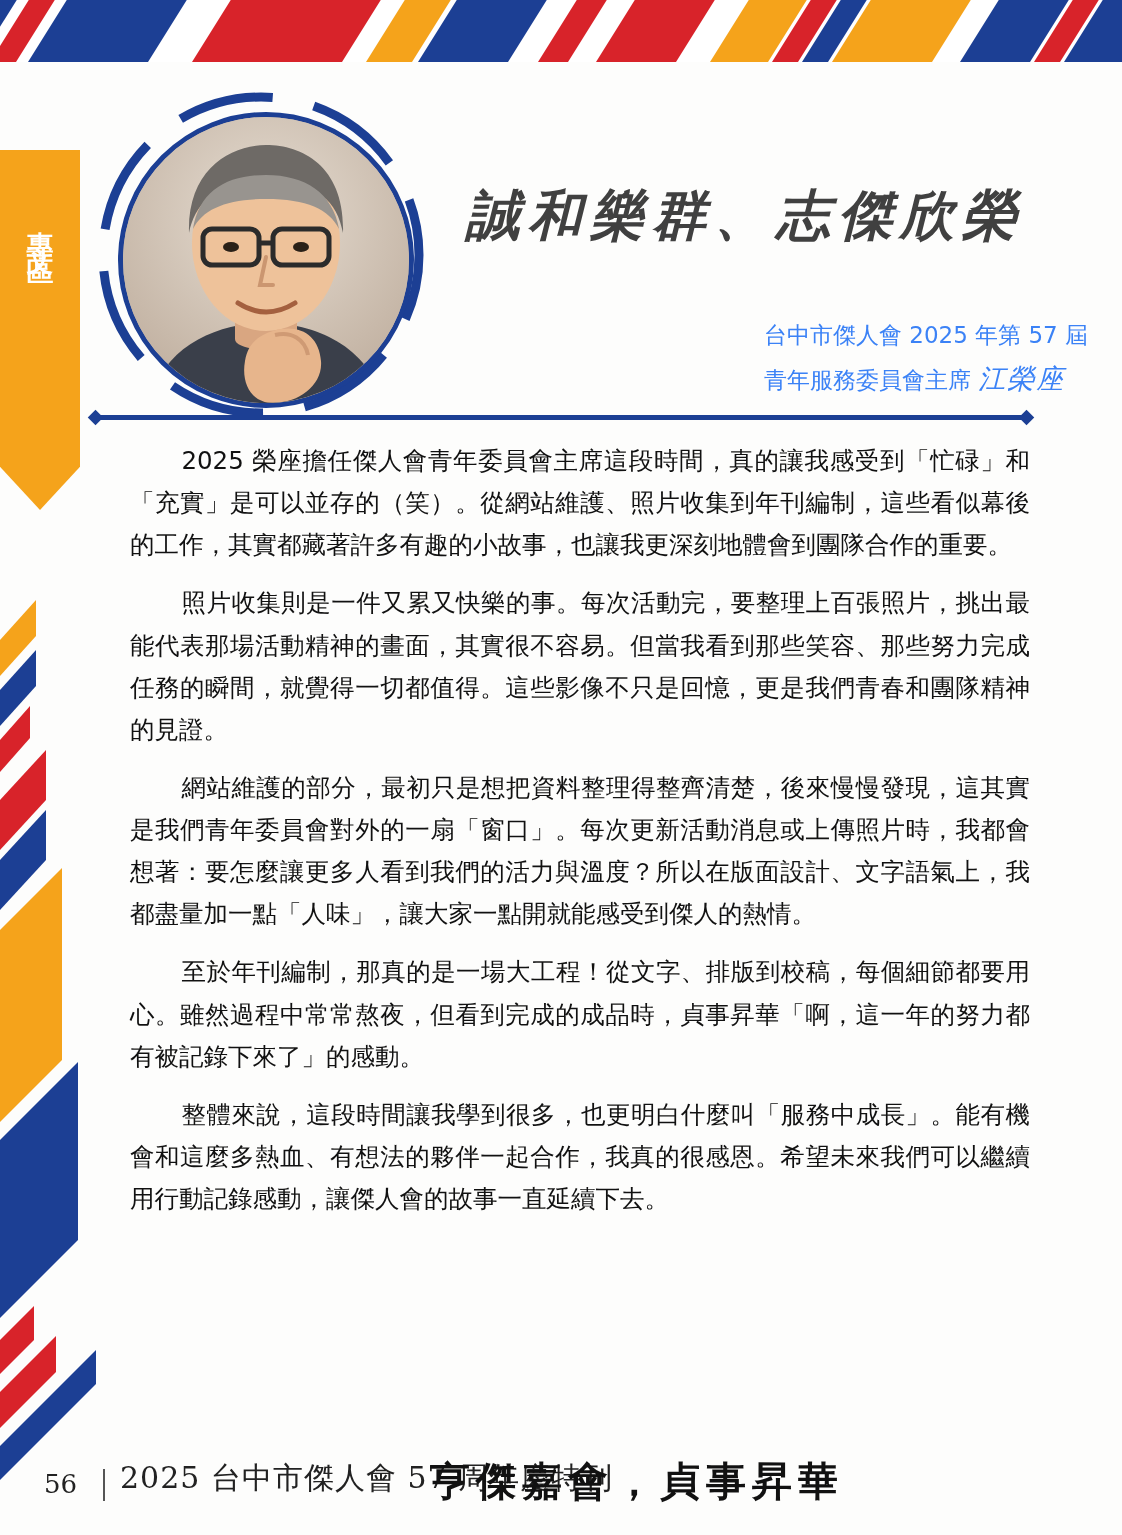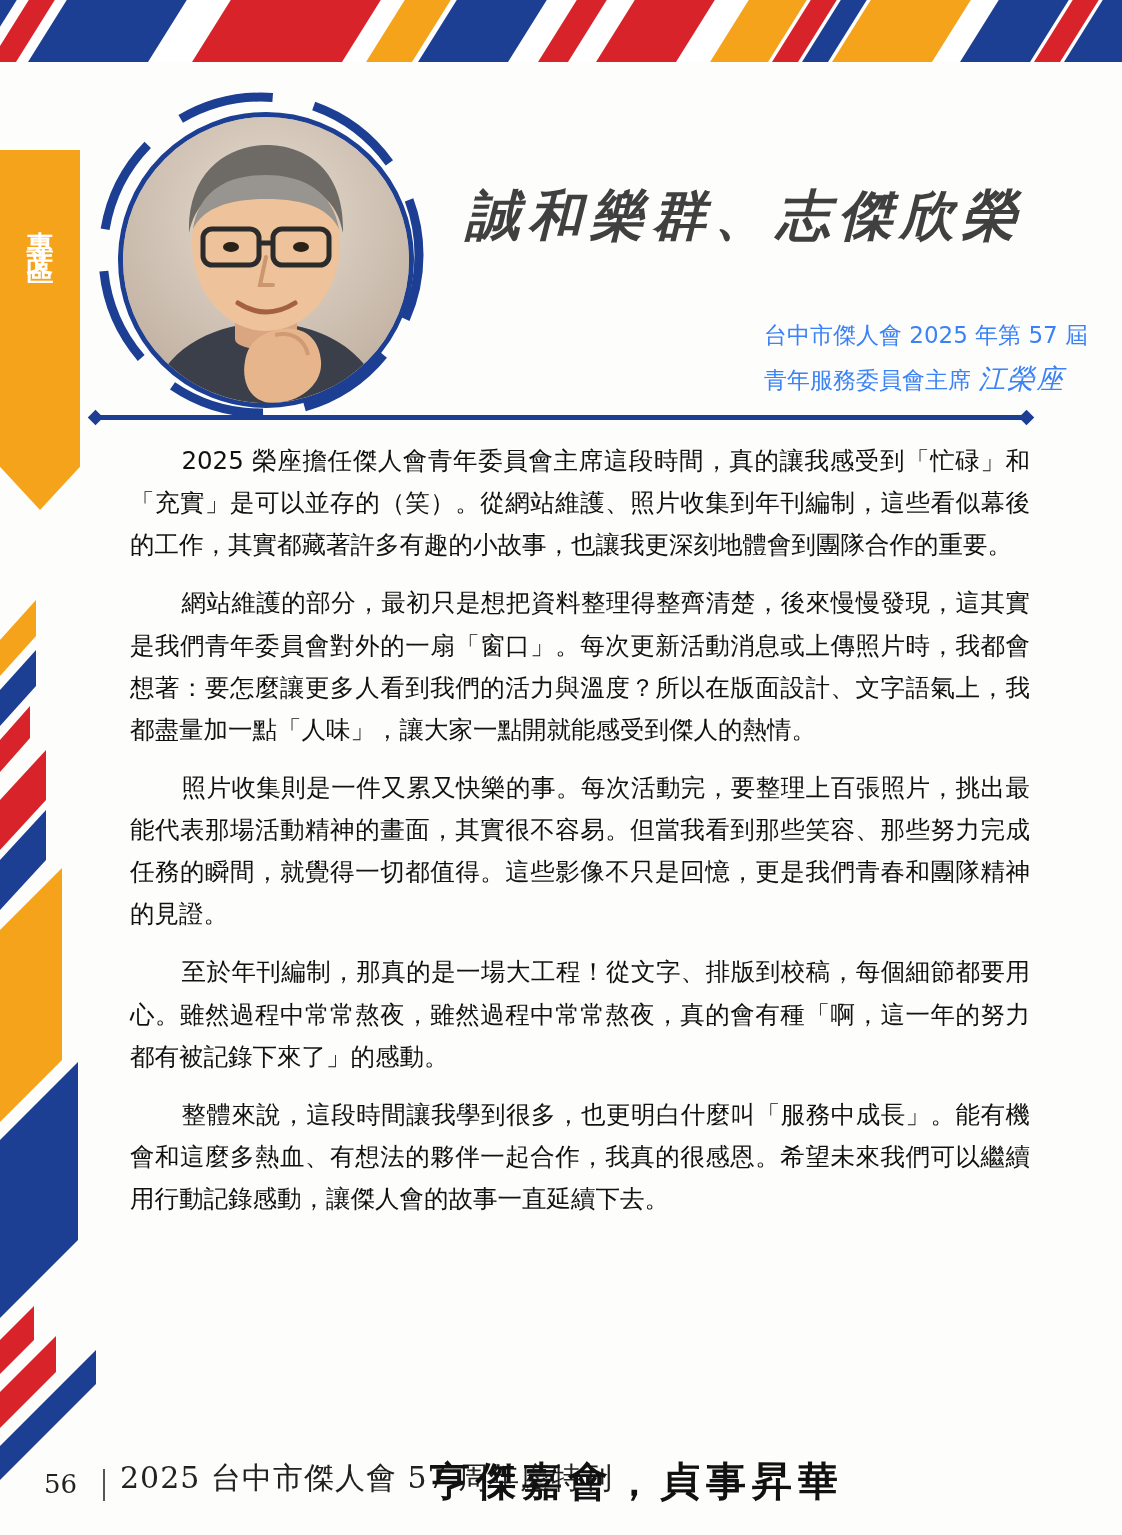--- a/index.html
+++ b/index.html
@@ -318,23 +318,23 @@
         <span>青年服務委員會主席</span>
         <span class="name">江榮座</span>
       </div>
     </div>
   </div>
 
   <div class="rule"></div>
 
   <div class="body-text">
     <p>2025 榮座擔任傑人會青年委員會主席這段時間，真的讓我感受到「忙碌」和「充實」是可以並存的（笑）。從網站維護、照片收集到年刊編制，這些看似幕後的工作，其實都藏著許多有趣的小故事，也讓我更深刻地體會到團隊合作的重要。</p>
+    <p>照片收集則是一件又累又快樂的事。每次活動完，要整理上百張照片，挑出最能代表那場活動精神的畫面，其實很不容易。但當我看到那些笑容、那些努力完成任務的瞬間，就覺得一切都值得。這些影像不只是回憶，更是我們青春和團隊精神的見證。</p>
     <p>網站維護的部分，最初只是想把資料整理得整齊清楚，後來慢慢發現，這其實是我們青年委員會對外的一扇「窗口」。每次更新活動消息或上傳照片時，我都會想著：要怎麼讓更多人看到我們的活力與溫度？所以在版面設計、文字語氣上，我都盡量加一點「人味」，讓大家一點開就能感受到傑人的熱情。</p>
-    <p>照片收集則是一件又累又快樂的事。每次活動完，要整理上百張照片，挑出最能代表那場活動精神的畫面，其實很不容易。但當我看到那些笑容、那些努力完成任務的瞬間，就覺得一切都值得。這些影像不只是回憶，更是我們青春和團隊精神的見證。</p>
-    <p>至於年刊編制，那真的是一場大工程！從文字、排版到校稿，每個細節都要用心。雖然過程中常常熬夜，雖然過程中常常熬夜，真的會有種「啊，這一年的努力都有被記錄下來了」的感動。</p>
+    <p>至於年刊編制，那真的是一場大工程！從文字、排版到校稿，每個細節都要用心。雖然過程中常常熬夜，但看到完成的成品時，貞事昇華「啊，這一年的努力都有被記錄下來了」的感動。</p>
     <p>整體來說，這段時間讓我學到很多，也更明白什麼叫「服務中成長」。能有機會和這麼多熱血、有想法的夥伴一起合作，我真的很感恩。希望未來我們可以繼續用行動記錄感動，讓傑人會的故事一直延續下去。</p>
   </div>
 
   <div class="footer">
     <div class="page-num">56</div>
     <div class="footer-sep"></div>
     <div class="footer-left">2025 台中市傑人會 57 周年慶特刊</div>
     <div class="footer-slogan">亨傑嘉會，貞事昇華</div>
   </div>
 

